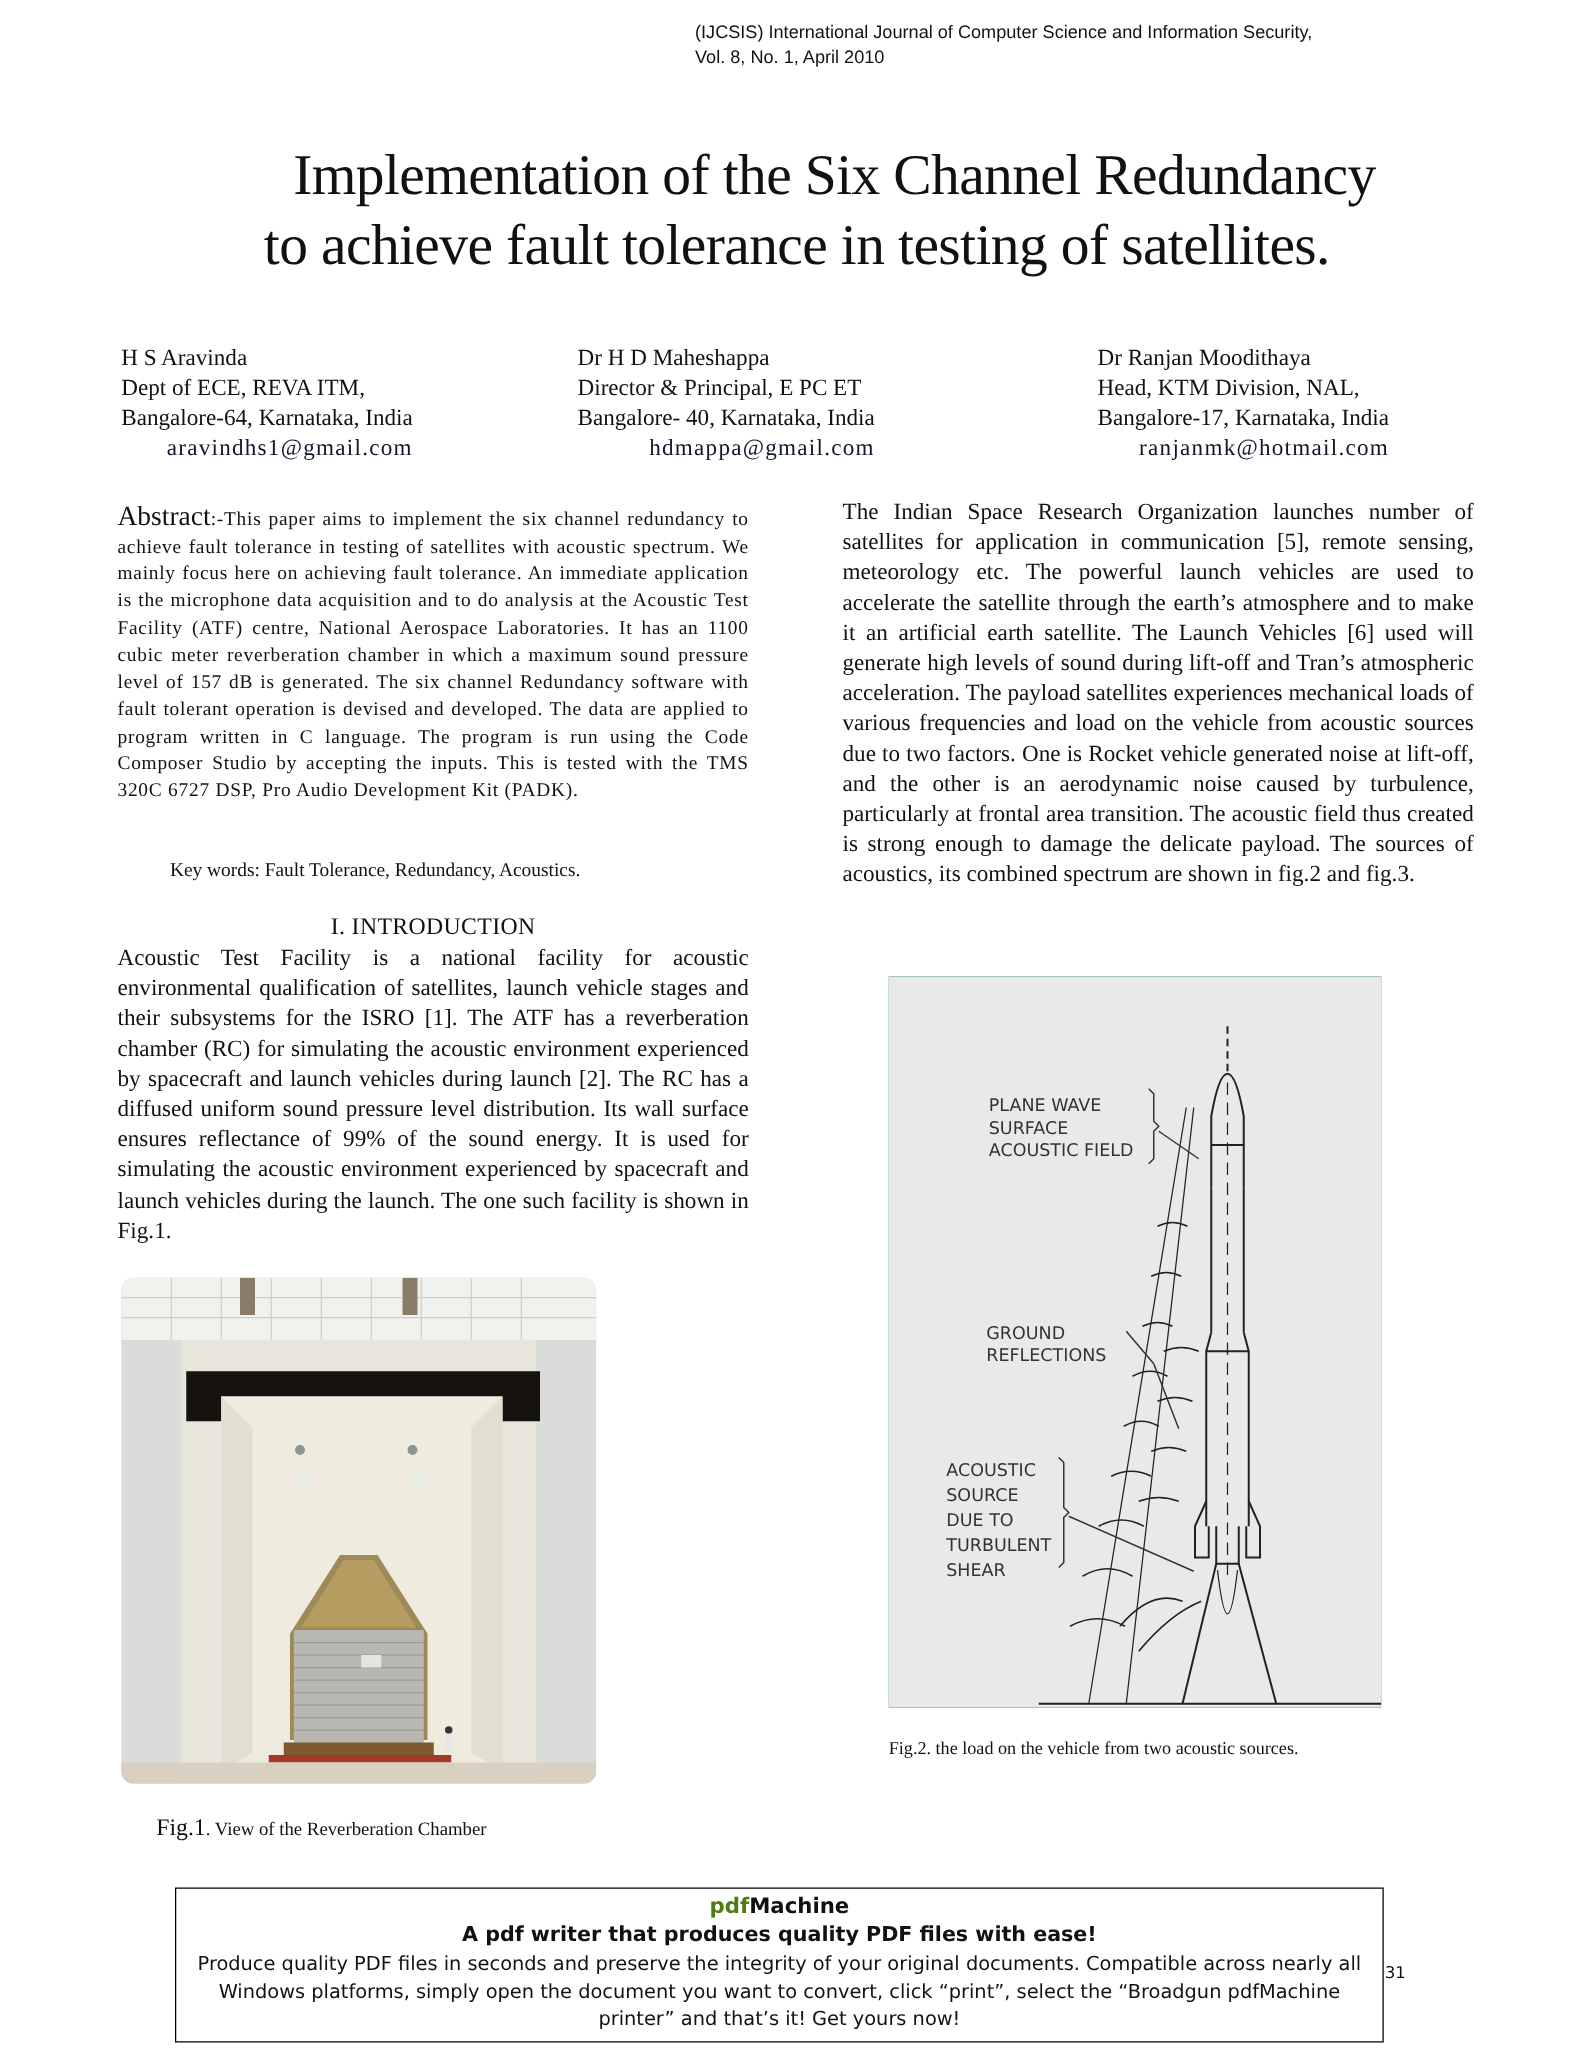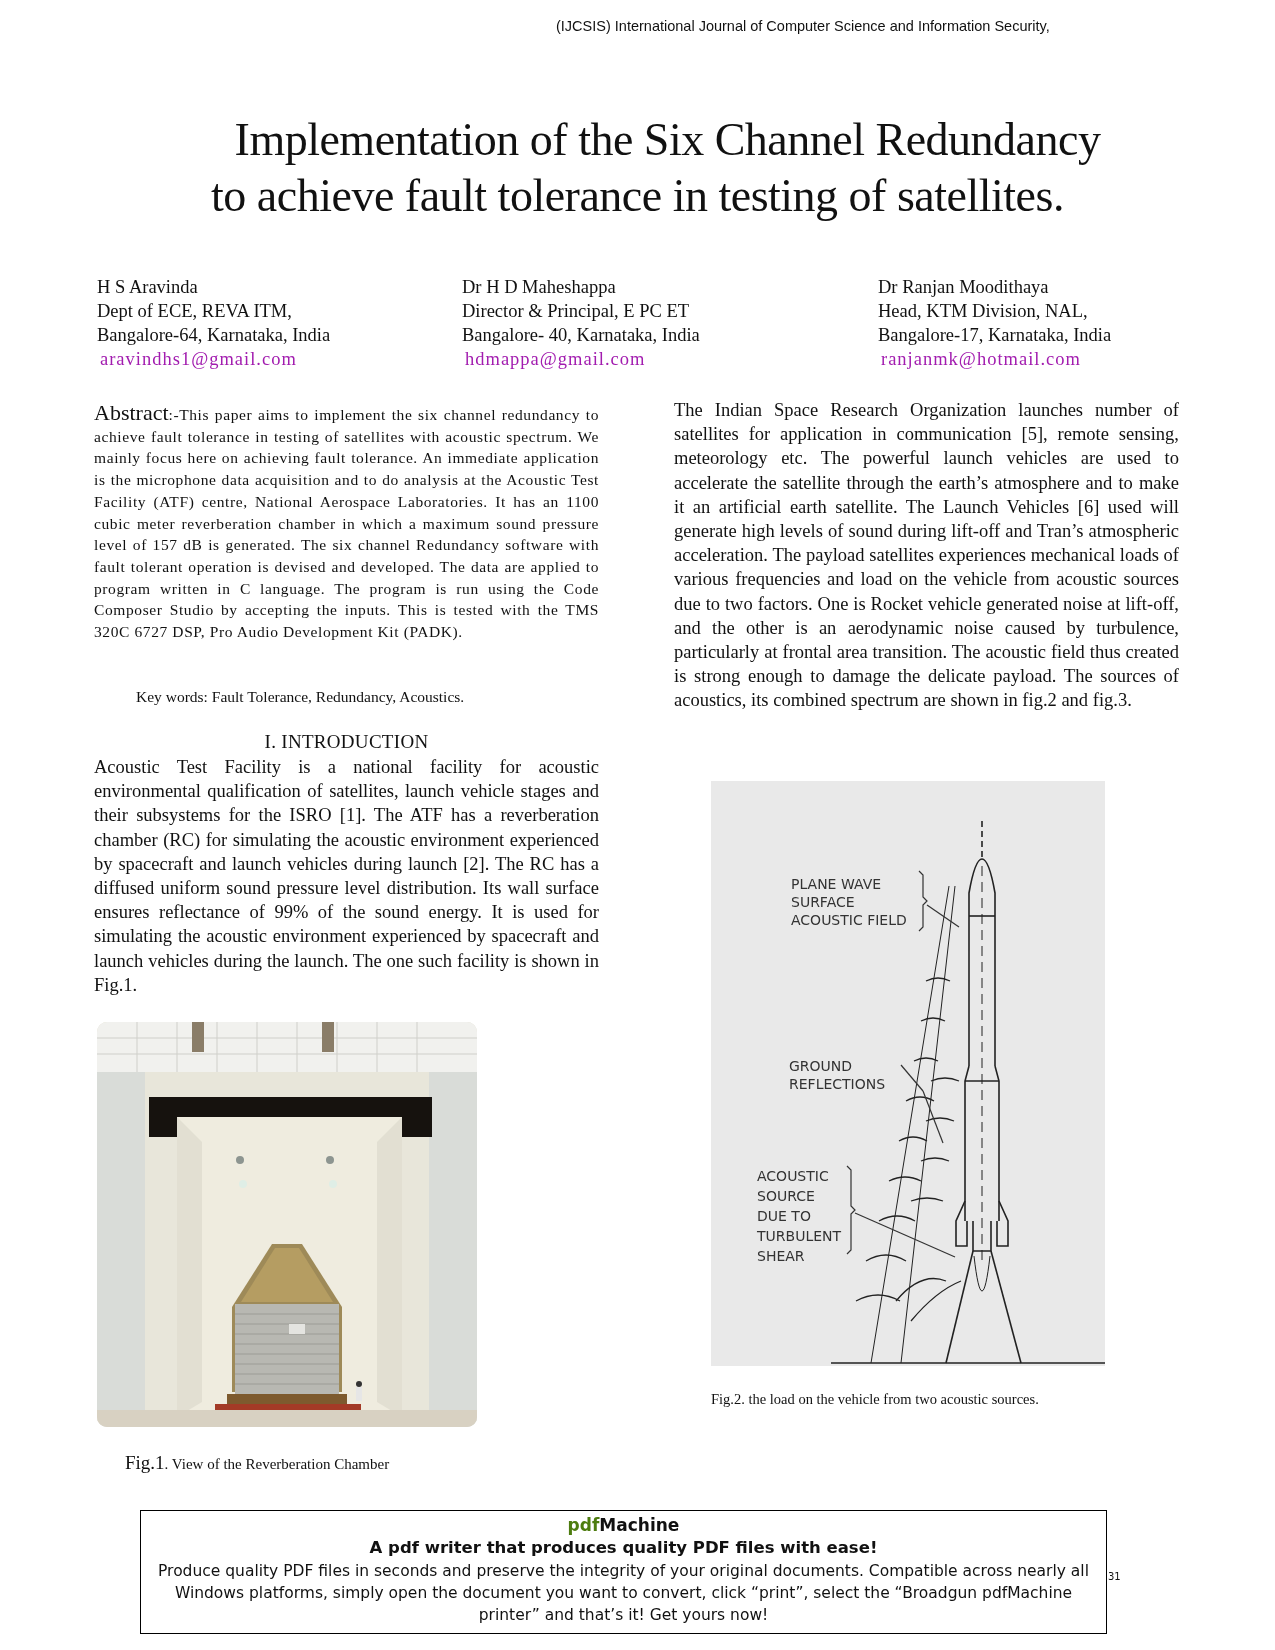--- a/index.html
+++ b/index.html
@@ -3,21 +3,21 @@
 <meta charset="utf-8">
 <style>
   html, body { margin: 0; padding: 0; background: #ffffff; }
   body { width: 1275px; height: 1650px; position: relative; overflow: hidden; font-family: "Liberation Serif", serif; color: #111; }
   .abs { position: absolute; }
   .journal { left: 556px; top: 16px; font-family: "Liberation Sans", sans-serif; font-size: 14.5px; line-height: 20px; color: #111; }
   .title { left: 0; width: 1275px; top: 112px; text-align: center; font-size: 46px; line-height: 56px; letter-spacing: -0.5px; }
   .title .l1 { display: block; padding-left: 60px; }
   .title .l2 { display: block; padding-left: 0; }
   .author { font-size: 18.5px; line-height: 24px; white-space: nowrap; }
-  .author .email { color: #a21caf; letter-spacing: 1px; padding-left: 3px; }
+  .author .email { color: #0f172a; letter-spacing: 1px; padding-left: 3px; text-align: right; }
   .a1 { left: 97px; top: 275px; }
   .a2 { left: 462px; top: 275px; }
   .a3 { left: 878px; top: 275px; }
   .col { font-size: 18.5px; line-height: 24.2px; text-align: justify; }
   .left-col { left: 94px; width: 505px; }
   .right-col { left: 674px; width: 505px; }
   .abstract { top: 402px; font-size: 15.5px; line-height: 21.7px; letter-spacing: 0.6px; }
   .abstract .lead { font-size: 22px; letter-spacing: 0; }
   .keywords { left: 136px; top: 686px; font-size: 15.5px; line-height: 22px; }
   .sec-head { left: 94px; width: 505px; top: 730px; text-align: center; font-size: 19px; line-height: 24px; letter-spacing: 0.3px; }
@@ -26,28 +26,29 @@
   .fig1 { left: 97px; top: 1022px; width: 380px; height: 405px; border-radius: 10px; overflow: hidden; background: #ece9dd; }
   .fig1-cap { left: 125px; top: 1452px; font-size: 15px; }
   .fig1-cap .fig { font-size: 19px; }
   .fig2 { left: 711px; top: 781px; width: 394px; height: 585px; background: #15803d; }
   .fig2-cap { left: 711px; top: 1391px; font-size: 14.5px; }
   .ad-box { left: 140px; top: 1510px; width: 965px; height: 122px; border: 1.5px solid #000; text-align: center; font-family: "DejaVu Sans", sans-serif; }
   .ad-brand { font-size: 17px; font-weight: bold; margin-top: 3px; line-height: 22px; }
   .ad-brand .pdf { color: #4d7c0f; }
   .ad-tag { font-size: 16.5px; font-weight: bold; line-height: 24px; }
   .ad-body { font-size: 15.5px; line-height: 22px; padding: 0 8px; }
-  .page-num { left: 1108px; top: 1571px; font-family: "DejaVu Sans", sans-serif; font-size: 10px; }
+  .page-num { left: 1108px; top: 1571px; font-family: "DejaVu Sans", sans-serif; font-size: 13px; }
   .sketch-label { font-family: "DejaVu Sans", sans-serif; fill: #333; font-size: 14px; }
 </style>
 </head>
 <body>
 
 <div class="abs journal">
   <div>(IJCSIS) International Journal of Computer Science and Information Security,</div>
+  <div>Vol. 8, No. 1, April 2010</div>
 </div>
 
 <div class="abs title">
   <span class="l1">Implementation of the Six Channel Redundancy</span>
   <span class="l2">to achieve fault tolerance in testing of satellites.</span>
 </div>
 
 <div class="abs author a1">
   <div>H S Aravinda</div>
   <div>Dept of ECE, REVA ITM,</div>

